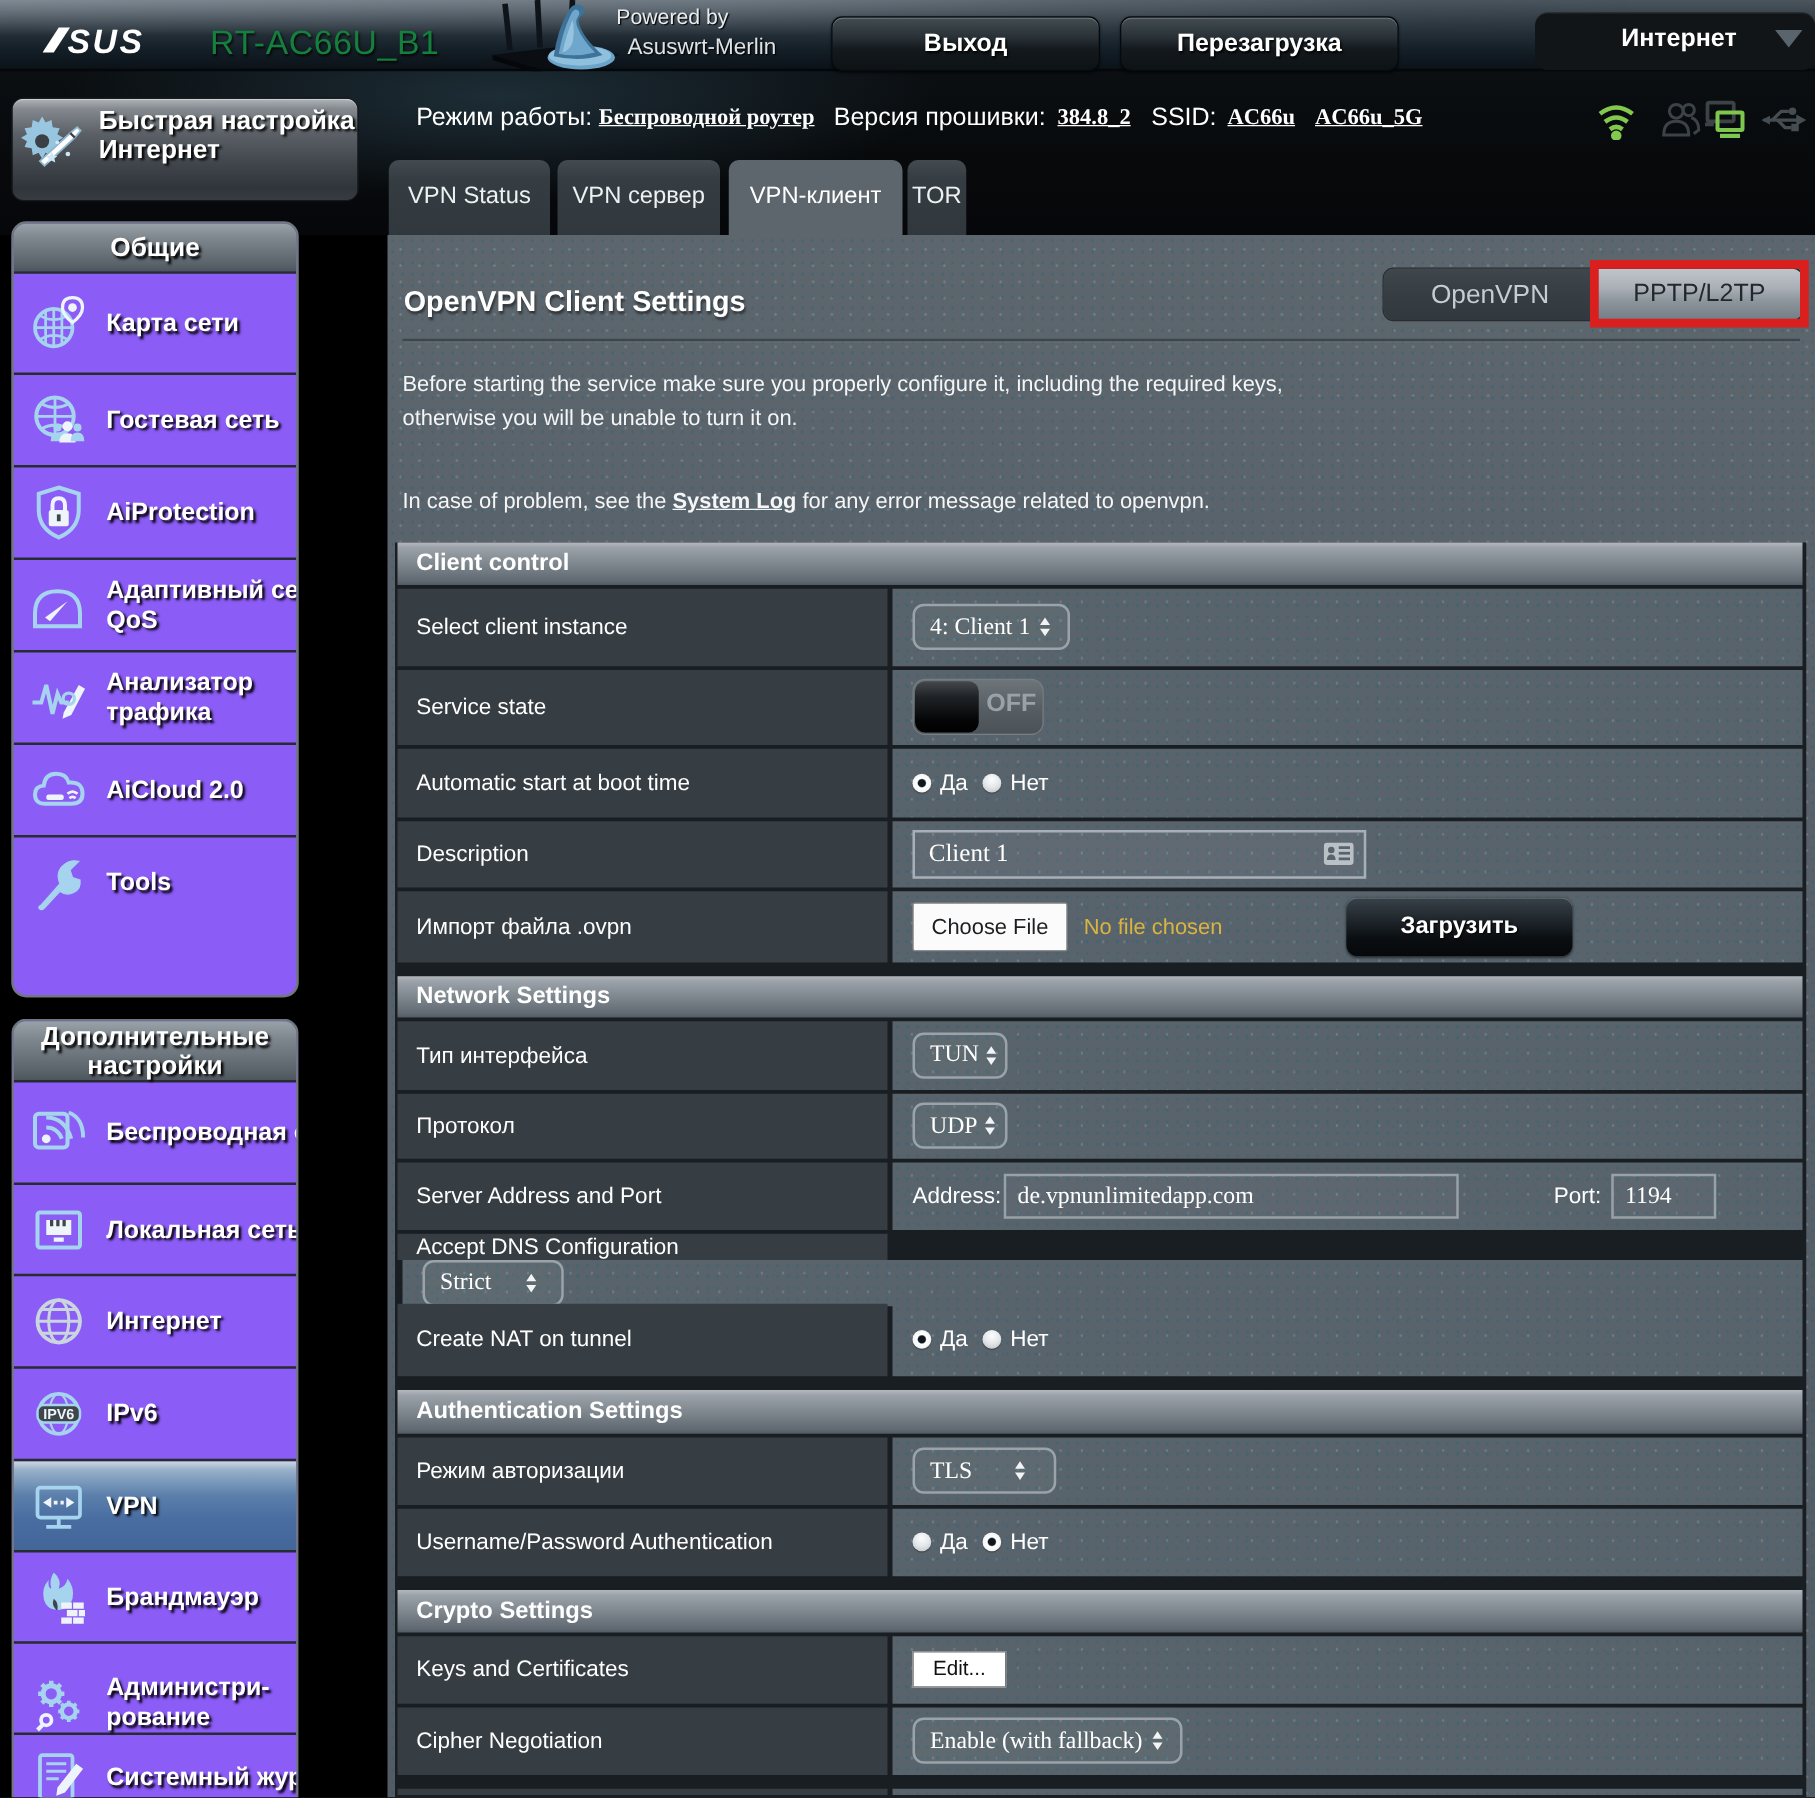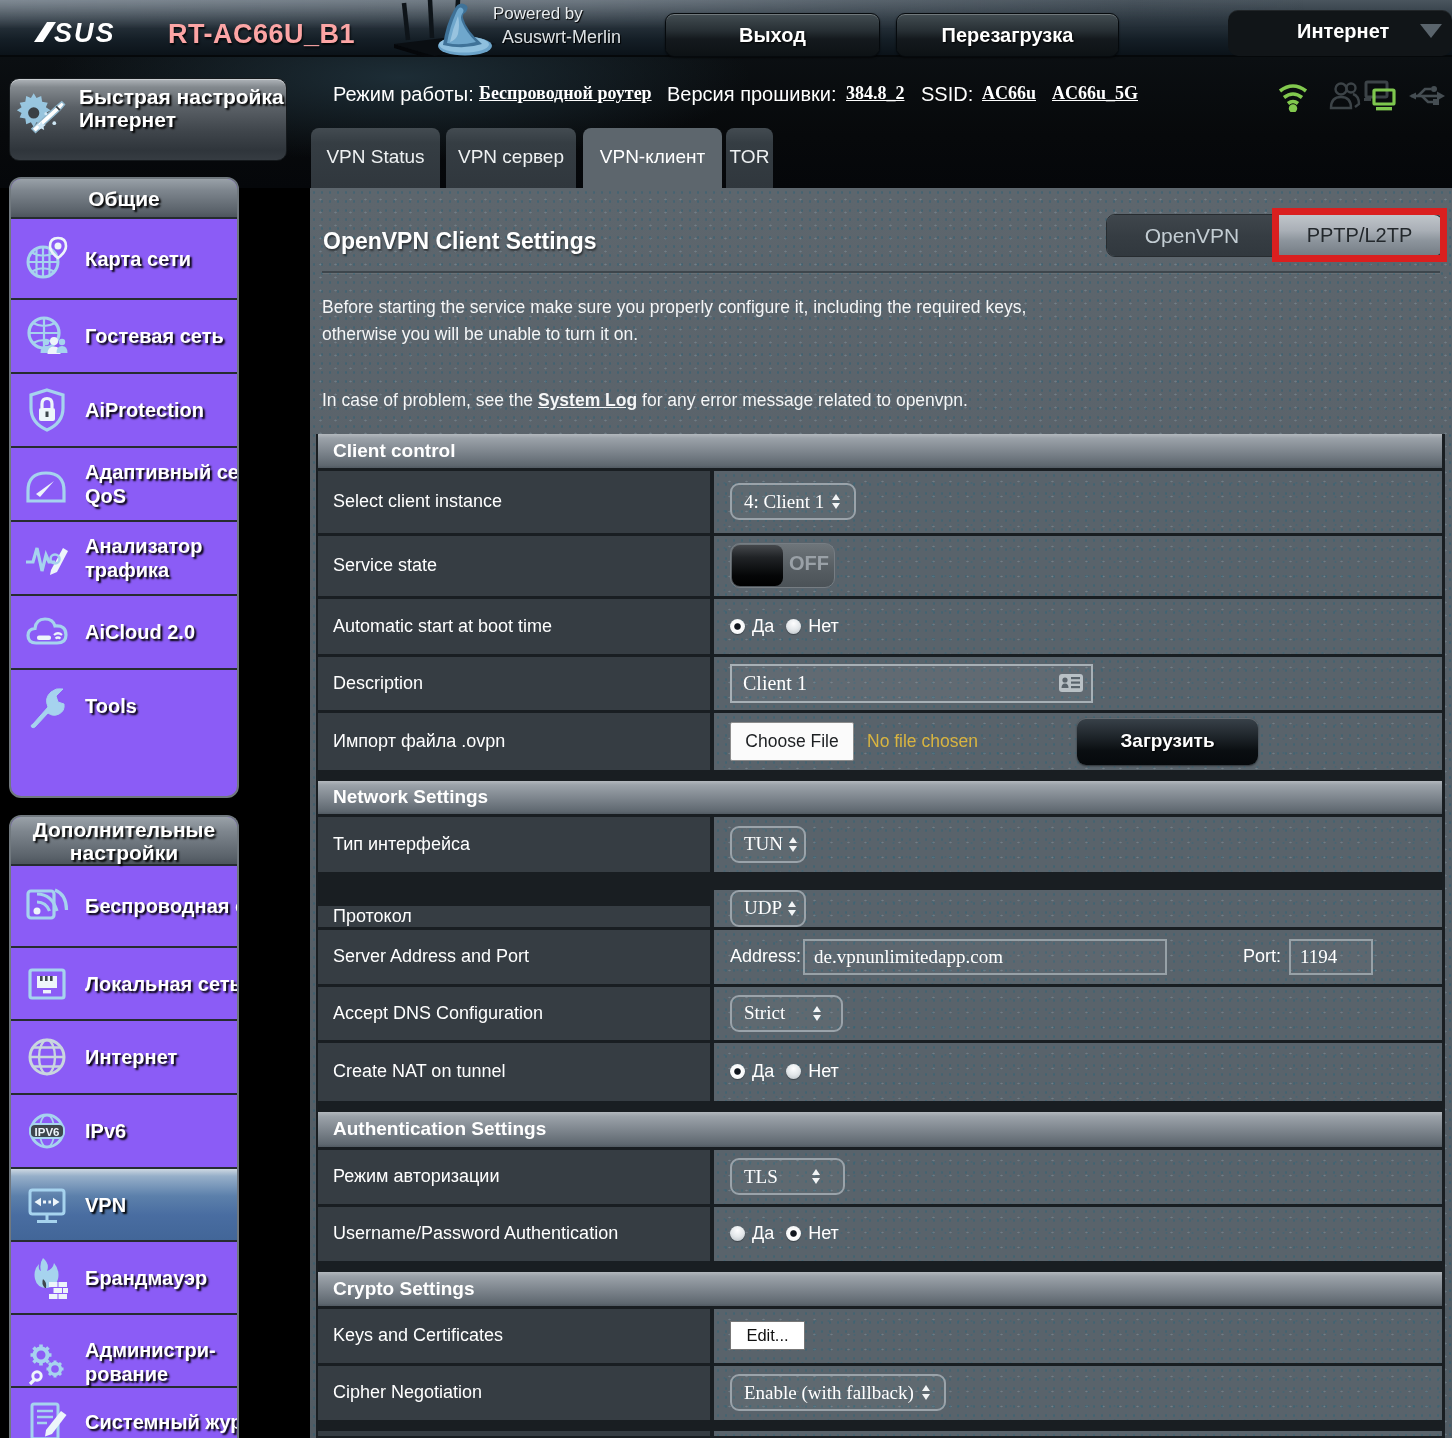--- a/index.html
+++ b/index.html
@@ -5,21 +5,21 @@
 body{width:1452px;height:1438px;background:#000;font-family:"Liberation Sans",sans-serif;overflow:hidden;position:relative;}
 .abs{position:absolute;}
 
 #banner{position:absolute;left:0;top:0;width:1452px;height:57px;
  background:linear-gradient(180deg,#4a555e 0%,#2c3740 35%,#141e26 70%,#0a1117 100%);
  box-shadow:inset 0 -2px 0 #05080a;}
 #banner .shade{position:absolute;left:0;top:0;width:100%;height:34px;
  background:linear-gradient(90deg,rgba(150,160,170,.7) 0%,rgba(140,150,160,.55) 40%,rgba(115,125,135,.35) 60%,rgba(70,80,90,.1) 78%,rgba(40,50,58,0) 90%);
  -webkit-mask-image:linear-gradient(180deg,#000 0%,rgba(0,0,0,.5) 40%,transparent 85%);}
 #asuslogo{position:absolute;left:36px;top:20px;}
-#model{position:absolute;left:168px;top:19px;font-size:27px;font-weight:bold;color:#fca5a5;letter-spacing:.5px;text-shadow:1px 2px 2px rgba(0,0,0,.8);}
+#model{position:absolute;left:168px;top:19px;font-size:27px;font-weight:normal;color:#15803d;letter-spacing:.5px;text-shadow:1px 2px 2px rgba(0,0,0,.8);}
 #powered1{position:absolute;left:493px;top:4px;font-size:17px;color:#e8ecee;text-shadow:1px 1px 1px #000;}
 #powered2{position:absolute;left:502px;top:27px;font-size:18px;color:#dde2e5;text-shadow:1px 1px 1px #000;}
 .topbtn{position:absolute;top:13px;height:42px;border-radius:9px;border:1px solid #060a0d;
  background:linear-gradient(180deg,#434d52 0%,#272f34 40%,#14191d 60%,#0d1215 100%);
  color:#fff;font-size:20px;font-weight:bold;display:flex;align-items:center;justify-content:center;
  box-shadow:inset 0 1px 0 rgba(255,255,255,.25), 0 1px 2px rgba(0,0,0,.6);text-shadow:1px 1px 2px #000;}
 #lang{position:absolute;left:1228px;top:10px;width:224px;height:46px;border-radius:10px;background:#111518;
  box-shadow:inset 0 1px 0 rgba(255,255,255,.07);}
 #lang .t{position:absolute;left:69px;top:10px;font-size:20px;font-weight:bold;color:#fff;}
 
@@ -432,42 +432,42 @@
         <div class="val tex" style="">
           <div class="selbox" style="width:76px;">
             <span>TUN</span>
             <span class="arr" style="margin-left:6px;">
               <i class="u"></i>
               <i class="d"></i>
             </span>
           </div>
         </div>
       </div>
-<div class="row" style="height:52px;align-items:flex-end;">
+<div class="row" style="height:52px;">
         <div class="lbl">Протокол</div>
         <div class="val tex" style="">
           <div class="selbox" style="width:76px;">
             <span>UDP</span>
             <span class="arr" style="margin-left:6px;">
               <i class="u"></i>
               <i class="d"></i>
             </span>
           </div>
         </div>
       </div>
 <div class="row" style="height:54px;">
         <div class="lbl">Server Address and Port</div>
         <div class="val tex" style="">
           <span style="font-size:18px;">Address:</span>
           <div style="width:364px;height:36px;border:2px solid #97a1a7;background:rgba(255,255,255,.03);box-sizing:border-box;margin-left:2px;display:flex;align-items:center;padding-left:9px;font-family:'Liberation Serif',serif;font-size:19px;">de.vpnunlimitedapp.com</div>
           <span style="font-size:18px;margin-left:76px;">Port:</span>
           <div style="width:84px;height:36px;border:2px solid #97a1a7;background:rgba(255,255,255,.03);box-sizing:border-box;margin-left:8px;display:flex;align-items:center;padding-left:9px;font-family:'Liberation Serif',serif;font-size:19px;">1194</div>
         </div>
       </div>
-<div class="row" style="height:53px;">
+<div class="row" style="height:53px;flex-direction:column;">
         <div class="lbl">Accept DNS Configuration</div>
         <div class="val tex" style="">
           <div class="selbox" style="width:113px;">
             <span>Strict</span>
             <span class="arr" style="margin-left:28px;">
               <i class="u"></i>
               <i class="d"></i>
             </span>
           </div>
         </div>

